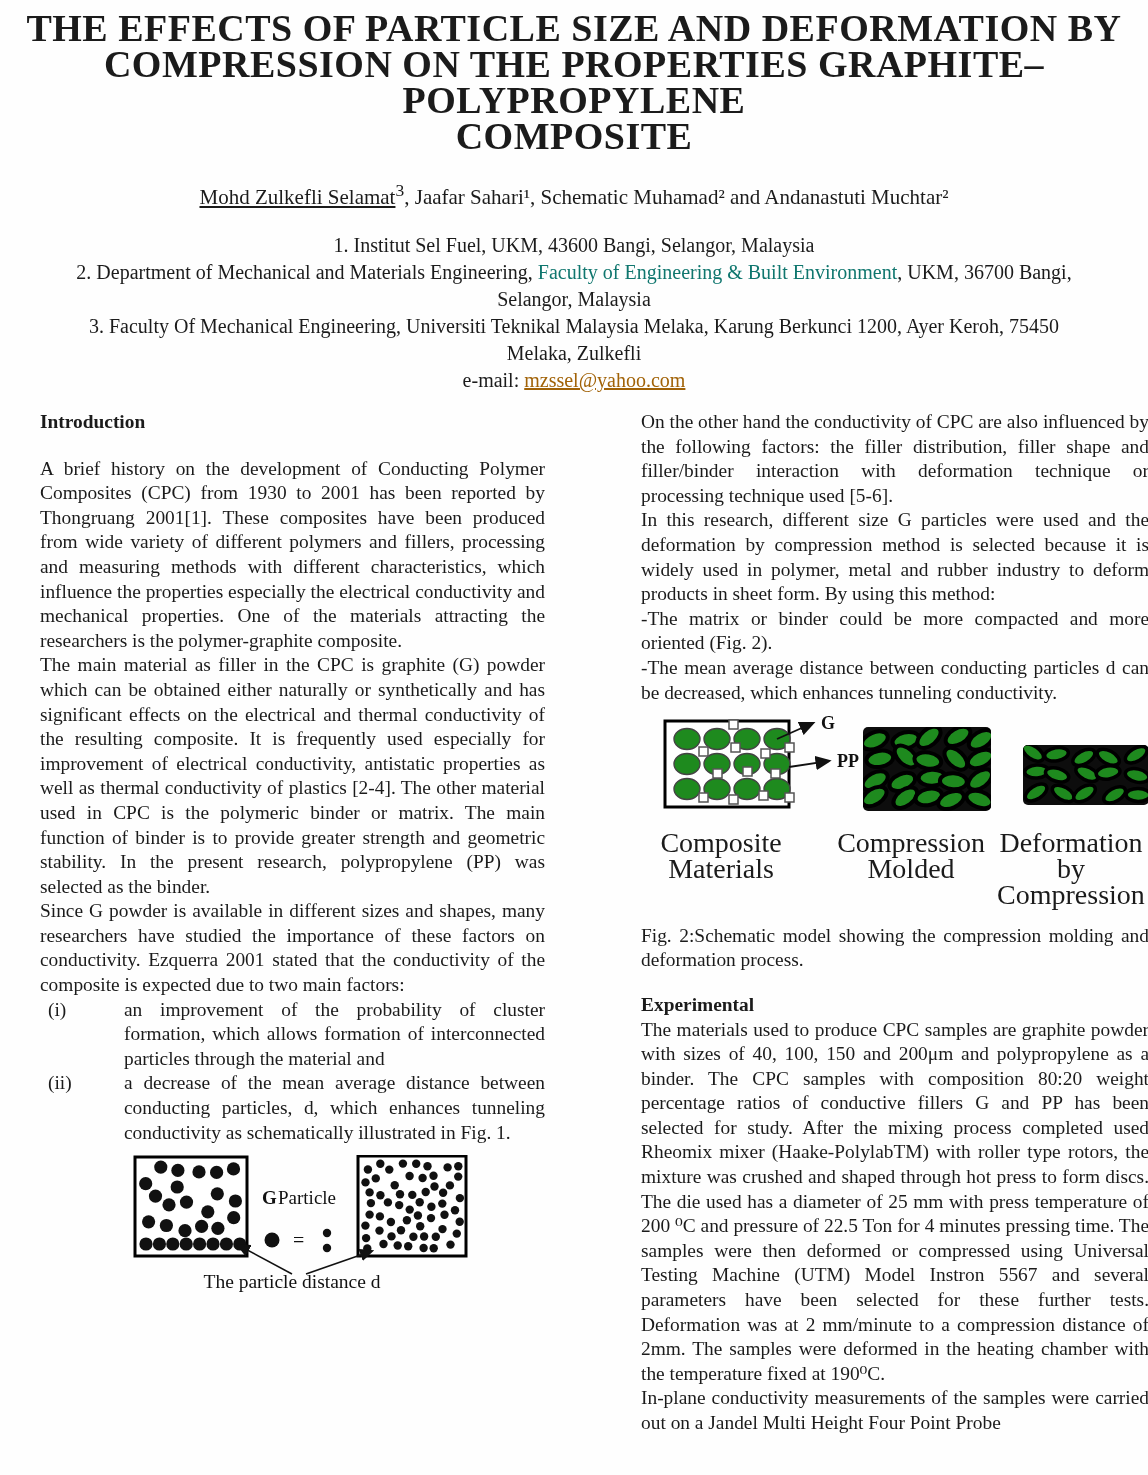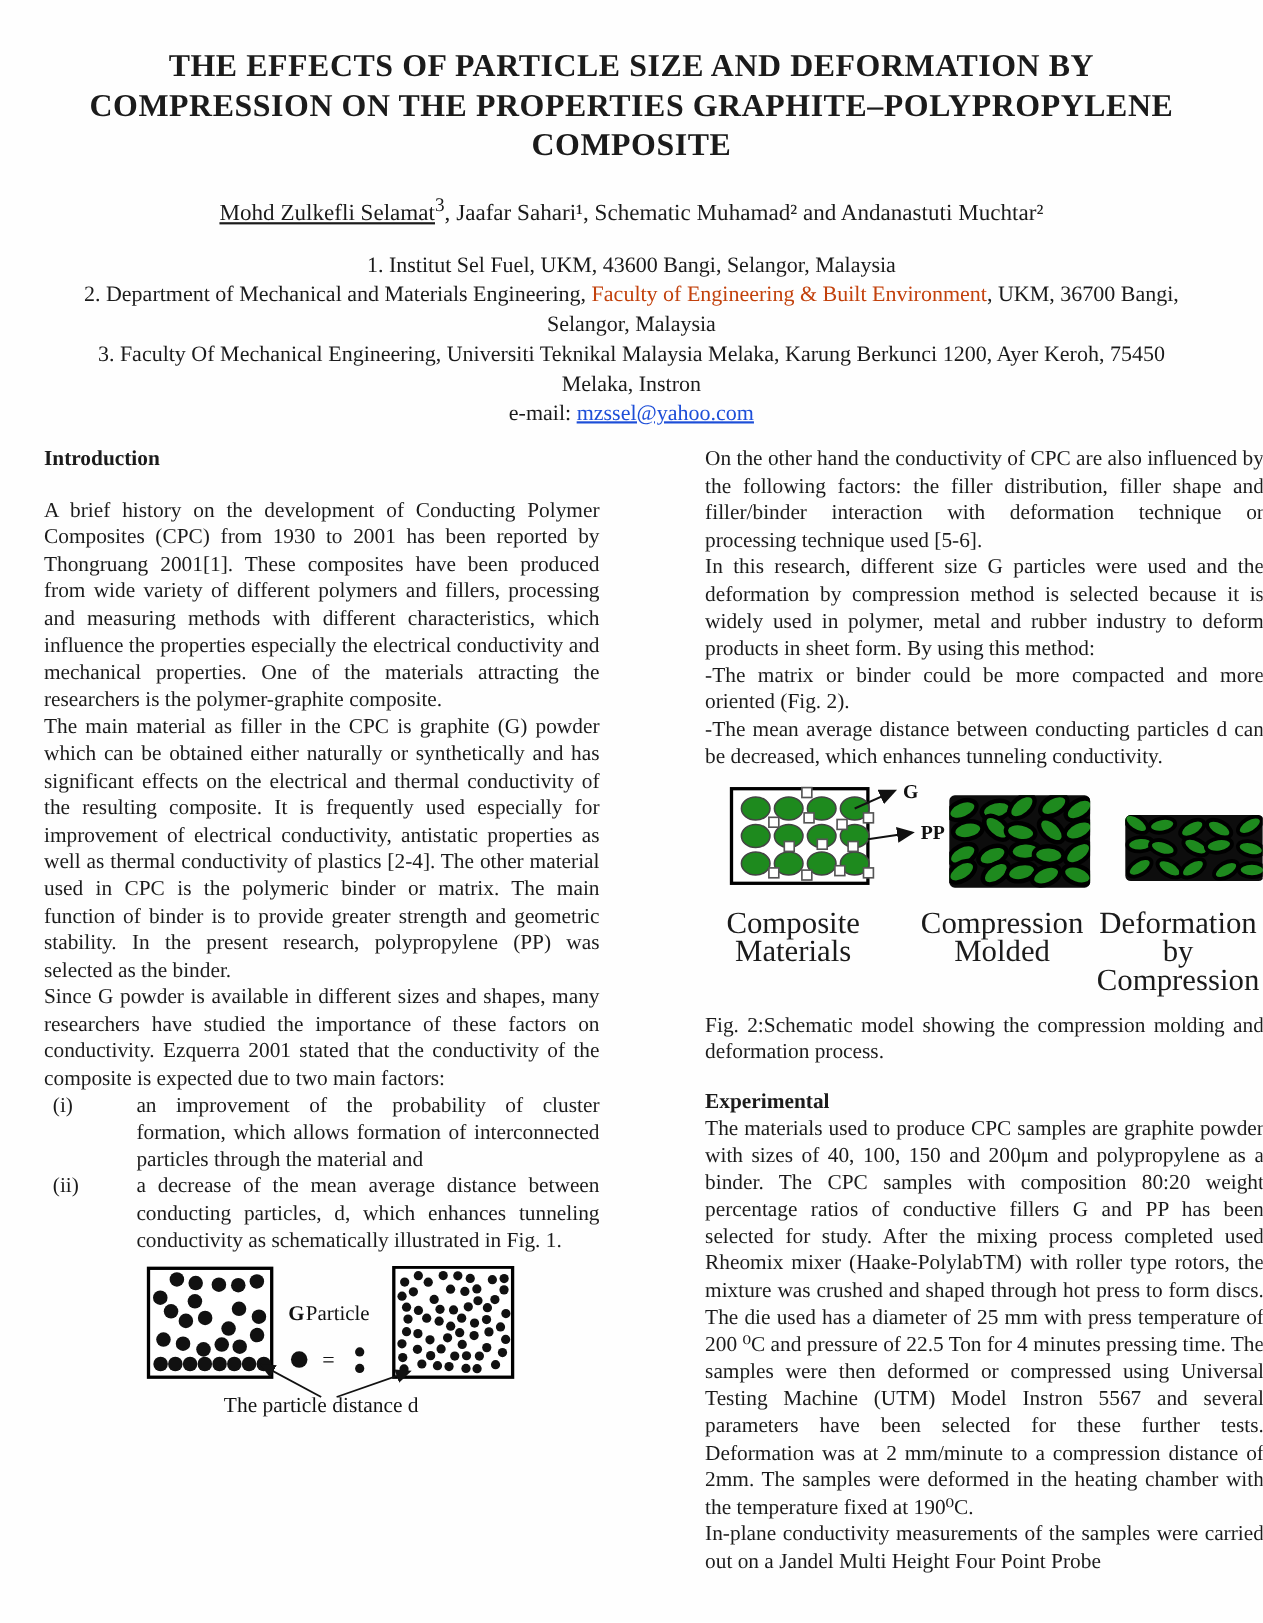--- a/index.html
+++ b/index.html
@@ -1,24 +1,24 @@
 <!DOCTYPE html>
 <html><head>
 <meta charset="utf-8">
 <style>
   html,body{margin:0;padding:0;background:#ffffff;}
   .page{position:relative;width:1148px;height:1475px;overflow:hidden;background:#fefefe;
         font-family:"Liberation Serif","DejaVu Serif",serif;color:#1b1b1b;}
   header{padding-top:10px;text-align:center;}
-  .title{font-size:29px;font-weight:bold;line-height:36px;letter-spacing:.5px;margin-top:32px;}
+  .title{font-size:38px;font-weight:bold;line-height:36px;letter-spacing:.5px;}
   .authors{margin-top:26px;font-size:21px;}
   .authors .uname{text-decoration:underline;}
   .affil{margin-top:22px;font-size:20px;line-height:27px;}
-  .affil .blue{color:#c2410c;}
-  .affil a{color:#1d4ed8;text-decoration:underline;}
+  .affil .blue{color:#0f766e;}
+  .affil a{color:#a16207;text-decoration:underline;}
   .cols{display:flex;margin:16px 0 0 40px;gap:96px;}
   .col{width:505px;font-size:19.4px;line-height:24.6px;text-align:justify;}
   .col.right{width:508px;}
   h2{font-size:19.4px;line-height:24.6px;margin:0 0 22px 0;text-align:left;}
   h2.exp{margin:20px 0 0 0;}
   p{margin:0;}
   .li{position:relative;padding-left:84px;}
   .li .m{position:absolute;left:8px;top:0;}
   figure{margin:0;}
   .fig1-wrap{margin-top:10px;}
@@ -40,21 +40,21 @@
       <div>THE EFFECTS OF PARTICLE SIZE AND DEFORMATION BY</div>
       <div>COMPRESSION ON THE PROPERTIES GRAPHITE–POLYPROPYLENE</div>
       <div>COMPOSITE</div>
     </div>
     <div class="authors"><span class="uname">Mohd Zulkefli Selamat</span><sup>3</sup><span>, Jaafar Sahari¹, Schematic Muhamad² and Andanastuti Muchtar²</span></div>
     <div class="affil">
       <div>1. Institut Sel Fuel, UKM, 43600 Bangi, Selangor, Malaysia</div>
       <div><span>2. Department of Mechanical and Materials Engineering, </span><span class="blue">Faculty of Engineering &amp; Built Environment</span><span>, UKM, 36700 Bangi,</span></div>
       <div>Selangor, Malaysia</div>
       <div>3. Faculty Of Mechanical Engineering, Universiti Teknikal Malaysia Melaka, Karung Berkunci 1200, Ayer Keroh, 75450</div>
-      <div>Melaka, Instron</div>
+      <div>Melaka, Zulkefli</div>
       <div><span>e-mail: </span><a href="#">mzssel@yahoo.com</a></div>
     </div>
   </header>
 
   <div class="cols">
 
     <div class="col left">
       <h2>Introduction</h2>
       <p>A brief history on the development of Conducting Polymer Composites (CPC) from 1930 to 2001 has been reported by Thongruang 2001[1]. These composites have been produced from wide variety of different polymers and fillers, processing and measuring methods with different characteristics, which influence the properties especially the electrical conductivity and mechanical properties. One of the materials attracting the researchers is the polymer-graphite composite.</p>
       <p>The main material as filler in the CPC is graphite (G) powder which can be obtained either naturally or synthetically and has significant effects on the electrical and thermal conductivity of the resulting composite. It is frequently used especially for improvement of electrical conductivity, antistatic properties as well as thermal conductivity of plastics [2-4]. The other material used in CPC is the polymeric binder or matrix. The main function of binder is to provide greater strength and geometric stability. In the present research, polypropylene (PP) was selected as the binder.</p>

